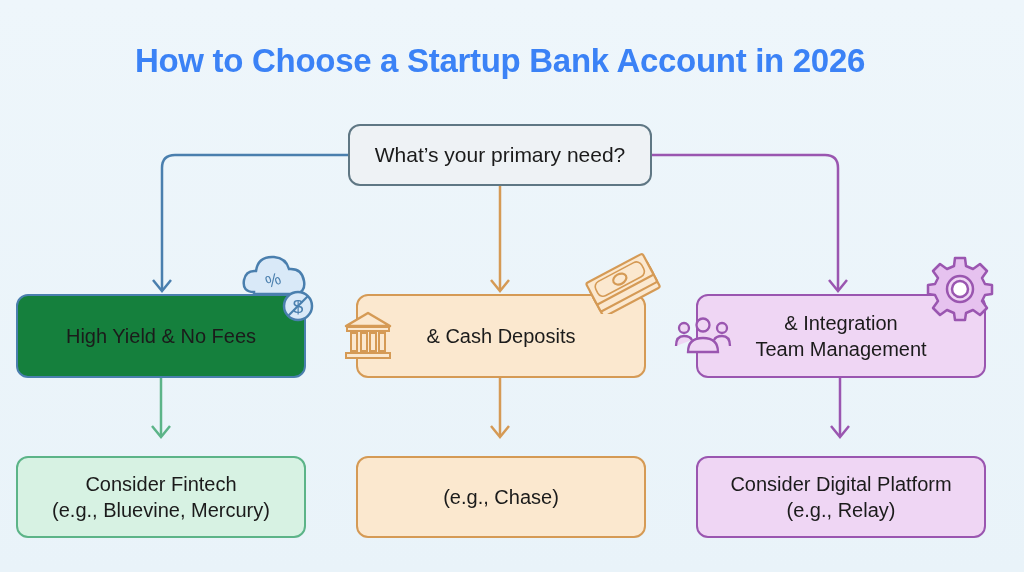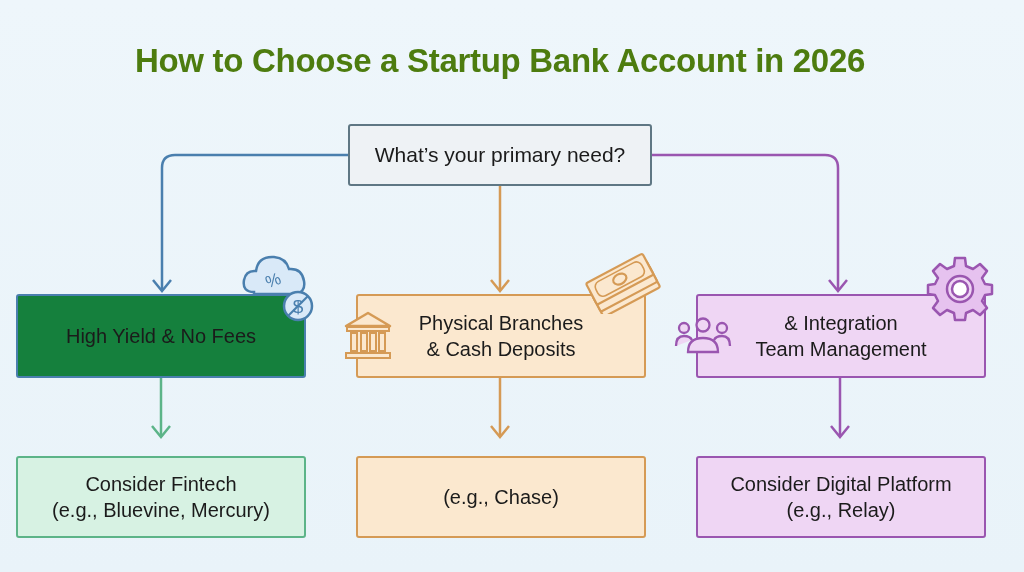--- a/index.html
+++ b/index.html
@@ -4,26 +4,26 @@
 <style>
   html, body { margin: 0; padding: 0; }
   body {
     width: 1024px; height: 572px; overflow: hidden;
     background: linear-gradient(180deg, #eef6fb 0%, #e9f3f9 100%);
     font-family: "Liberation Sans", "DejaVu Sans", sans-serif;
     position: relative;
   }
   .title {
     position: absolute; left: 0; top: 42px; width: 1000px;
-    text-align: center; font-size: 33px; font-weight: bold; color: #4d7c0f;
+    text-align: center; font-size: 33px; font-weight: bold; color: #3b82f6;
     letter-spacing: -0.3px;
   }
   svg.connectors { position: absolute; left: 0; top: 0; }
   .box {
-    position: absolute; box-sizing: border-box; border-radius: 3px;
+    position: absolute; box-sizing: border-box; border-radius: 12px;
     display: flex; align-items: center; justify-content: center;
     text-align: center; color: #1b1b1b; font-size: 20px; line-height: 26px;
   }
   .q-box {
     left: 348px; top: 124px; width: 304px; height: 62px;
     background: #eef2f5; border: 2.5px solid #5f7784; font-size: 21px;
   }
   .blue { background: #15803d; border: 2.5px solid #4a7fae; }
   .orange { background: #fbe8cf; border: 2.5px solid #d59a55; }
   .purple { background: #efd6f4; border: 2.5px solid #9a56b0; }
@@ -62,21 +62,20 @@
 
 <div class="box q-box">
   <span>What’s your primary need?</span>
 </div>
 
 <div class="box blue mid-row col1">
   <span>High Yield &amp; No Fees</span>
 </div>
 <div class="box orange mid-row col2">
   <div class="lines">
-    <div>Physical Branches</div>
     <div>&amp; Cash Deposits</div>
   </div>
 </div>
 <div class="box purple mid-row col3">
   <div class="lines">
     <div>&amp; Integration</div>
     <div>Team Management</div>
   </div>
 </div>
 

